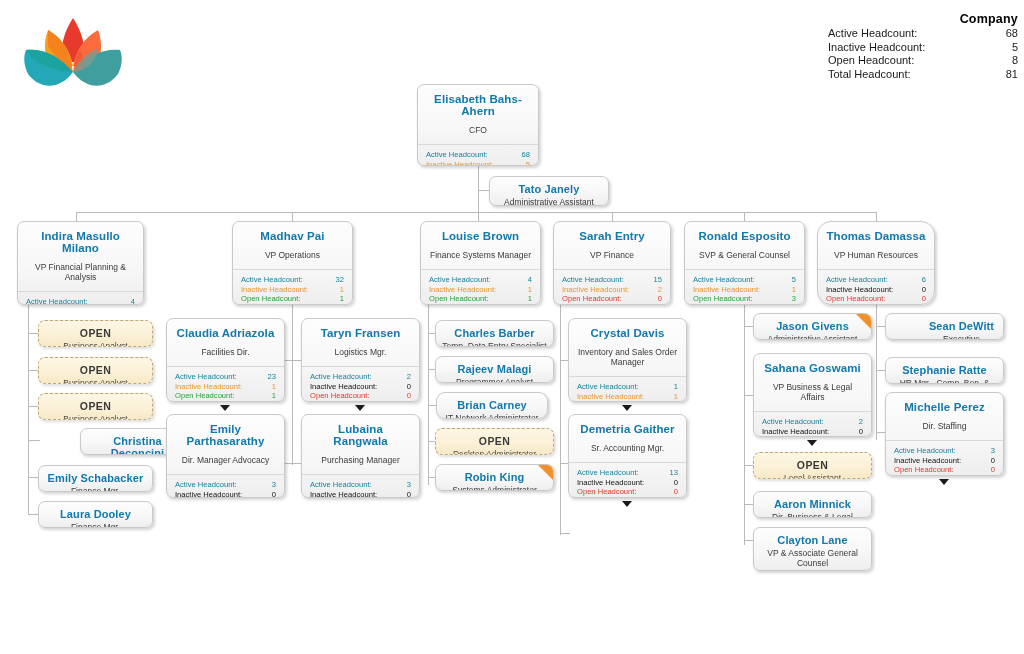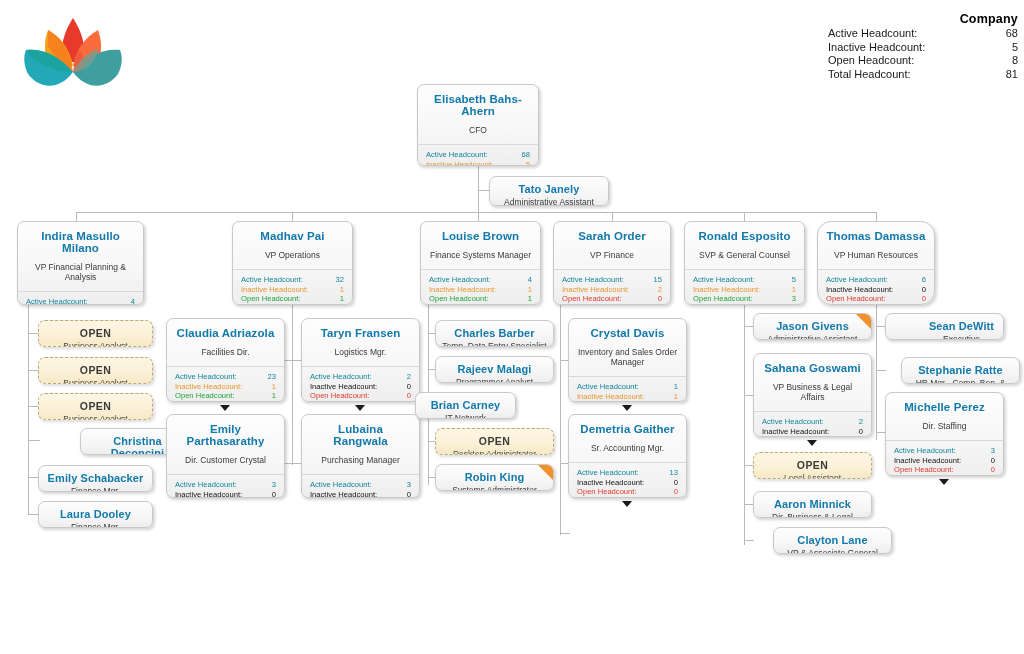--- a/index.html
+++ b/index.html
@@ -286,21 +286,21 @@
               <td>Total Headcount:</td>
               <td class="v">6</td>
             </tr>
       </tbody>
         </table>
     </div>
   </div>
 
   <div class="node stats" style="left:553px;top:221px;width:118px;height:84px;">
     <div class="head">
-      <div class="nm">Sarah Order</div>
+      <div class="nm">Sarah Entry</div>
       <div class="ti">VP Finance</div>
     </div>
     <div class="body">
       <table>
         <tbody>
             <tr class="r-active">
               <td>Active Headcount:</td>
               <td class="v">15</td>
             </tr>
         <tr class="r-inactive warn">
@@ -429,21 +429,21 @@
             </tr>
       </tbody>
         </table>
     </div>
   </div>
   <div class="caret" style="left:220px;top:405px;"></div>
 
   <div class="node stats" style="left:166px;top:414px;width:119px;height:84px;">
     <div class="head">
       <div class="nm">Emily Parthasarathy</div>
-      <div class="ti">Dir. Customer Crystal</div>
+      <div class="ti">Dir. Manager Advocacy</div>
     </div>
     <div class="body">
       <table>
         <tbody>
             <tr class="r-active">
               <td>Active Headcount:</td>
               <td class="v">3</td>
             </tr>
         <tr class="r-inactive">
               <td>Inactive Headcount:</td>
@@ -508,21 +508,21 @@
   </div>
 
   <div class="node simple" style="left:435px;top:320px;width:119px;height:27px;">
     <div class="nm">Charles Barber</div>
     <div class="ti">Temp. Data Entry Specialist</div>
   </div>
   <div class="node simple" style="left:435px;top:356px;width:119px;height:27px;">
     <div class="nm">Rajeev Malagi</div>
     <div class="ti">Programmer Analyst</div>
   </div>
-  <div class="node simple" style="left:415px;top:392px;width:101px;height:27px;">
+  <div class="node simple" style="left:436px;top:392px;width:112px;height:27px;border-radius:9px;">
     <div class="nm">Brian Carney</div>
     <div class="ti">IT Network Administrator</div>
   </div>
   <div class="node open simple" style="left:435px;top:428px;width:119px;height:27px;">
     <div class="nm">OPEN</div>
     <div class="ti">Desktop Administrator</div>
   </div>
   <div class="node simple" style="left:435px;top:464px;width:119px;height:27px;">
     <div class="flag"></div>
     <div class="nm">Robin King</div>
@@ -621,30 +621,30 @@
   <div class="caret" style="left:807px;top:440px;"></div>
 
   <div class="node open simple" style="left:753px;top:452px;width:119px;height:27px;">
     <div class="nm">OPEN</div>
     <div class="ti">Legal Assistant</div>
   </div>
   <div class="node simple" style="left:753px;top:491px;width:119px;height:27px;">
     <div class="nm">Aaron Minnick</div>
     <div class="ti">Dir. Business &amp; Legal Affairs</div>
   </div>
-  <div class="node simple" style="left:753px;top:527px;width:119px;height:27px;margin-left:20px;">
+  <div class="node simple" style="left:753px;top:527px;width:119px;height:44px;">
     <div class="nm">Clayton Lane</div>
     <div class="ti">VP &amp; Associate General Counsel</div>
   </div>
 
   <div class="node simple" style="left:885px;top:313px;width:119px;height:27px;padding-left:40px;">
     <div class="nm">Sean DeWitt</div>
     <div class="ti">Executive Assistant</div>
   </div>
-  <div class="node simple" style="left:885px;top:357px;width:119px;height:27px;margin-left:16px;">
+  <div class="node simple" style="left:885px;top:357px;width:119px;height:27px;">
     <div class="nm">Stephanie Ratte</div>
     <div class="ti">HR Mgr - Comp, Ben, &amp; HRIS</div>
   </div>
 
   <div class="node stats" style="left:885px;top:392px;width:119px;height:84px;">
     <div class="head">
       <div class="nm">Michelle Perez</div>
       <div class="ti">Dir. Staffing</div>
     </div>
     <div class="body">

